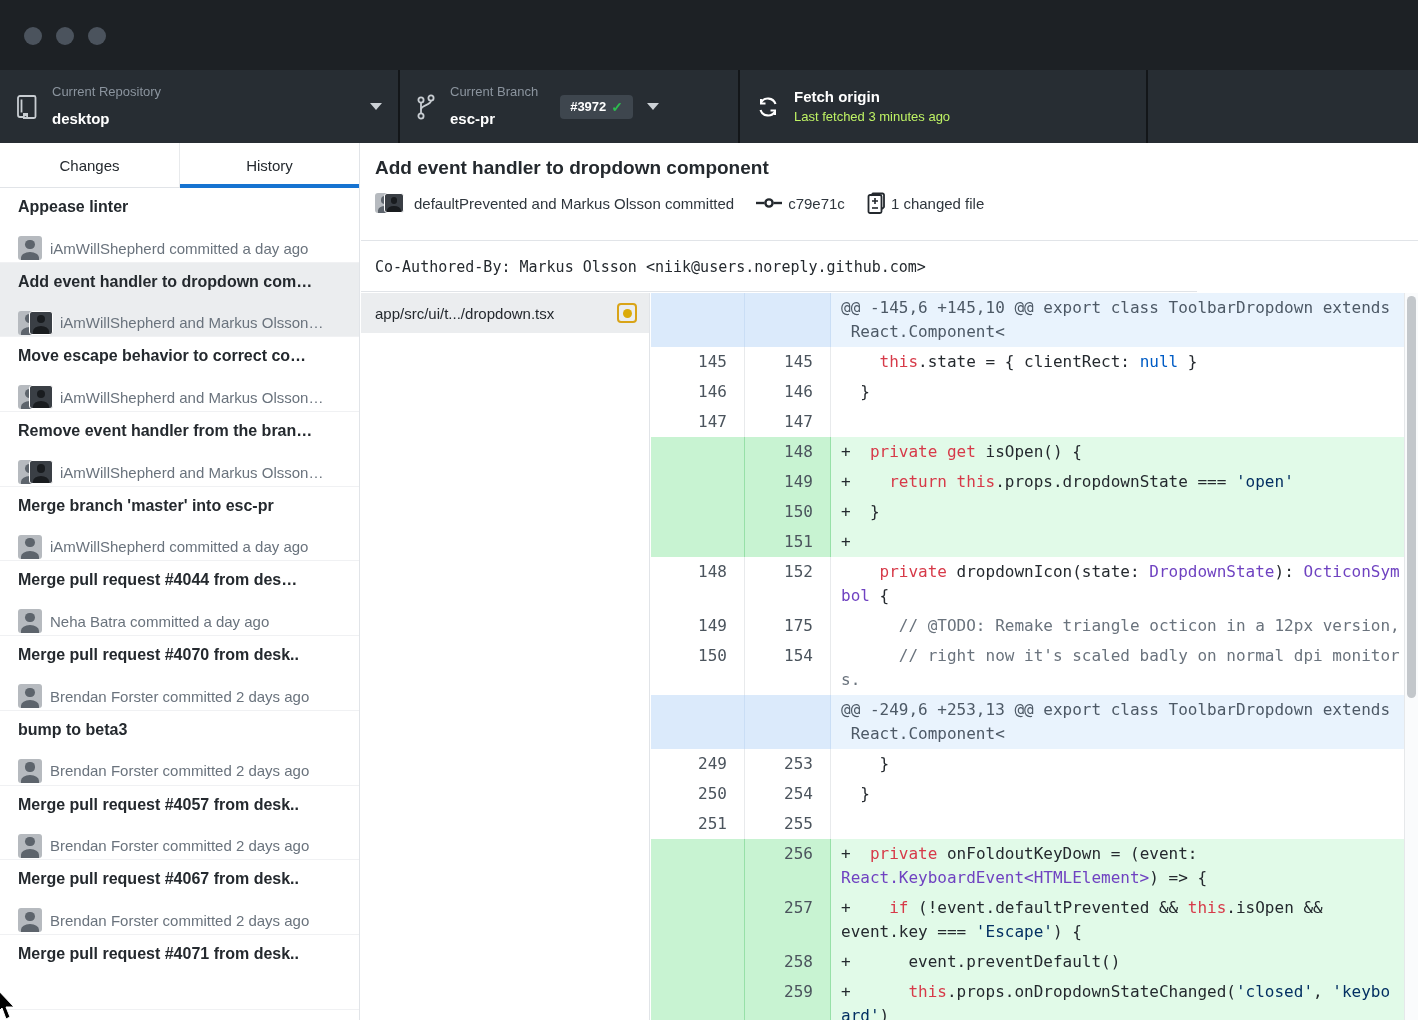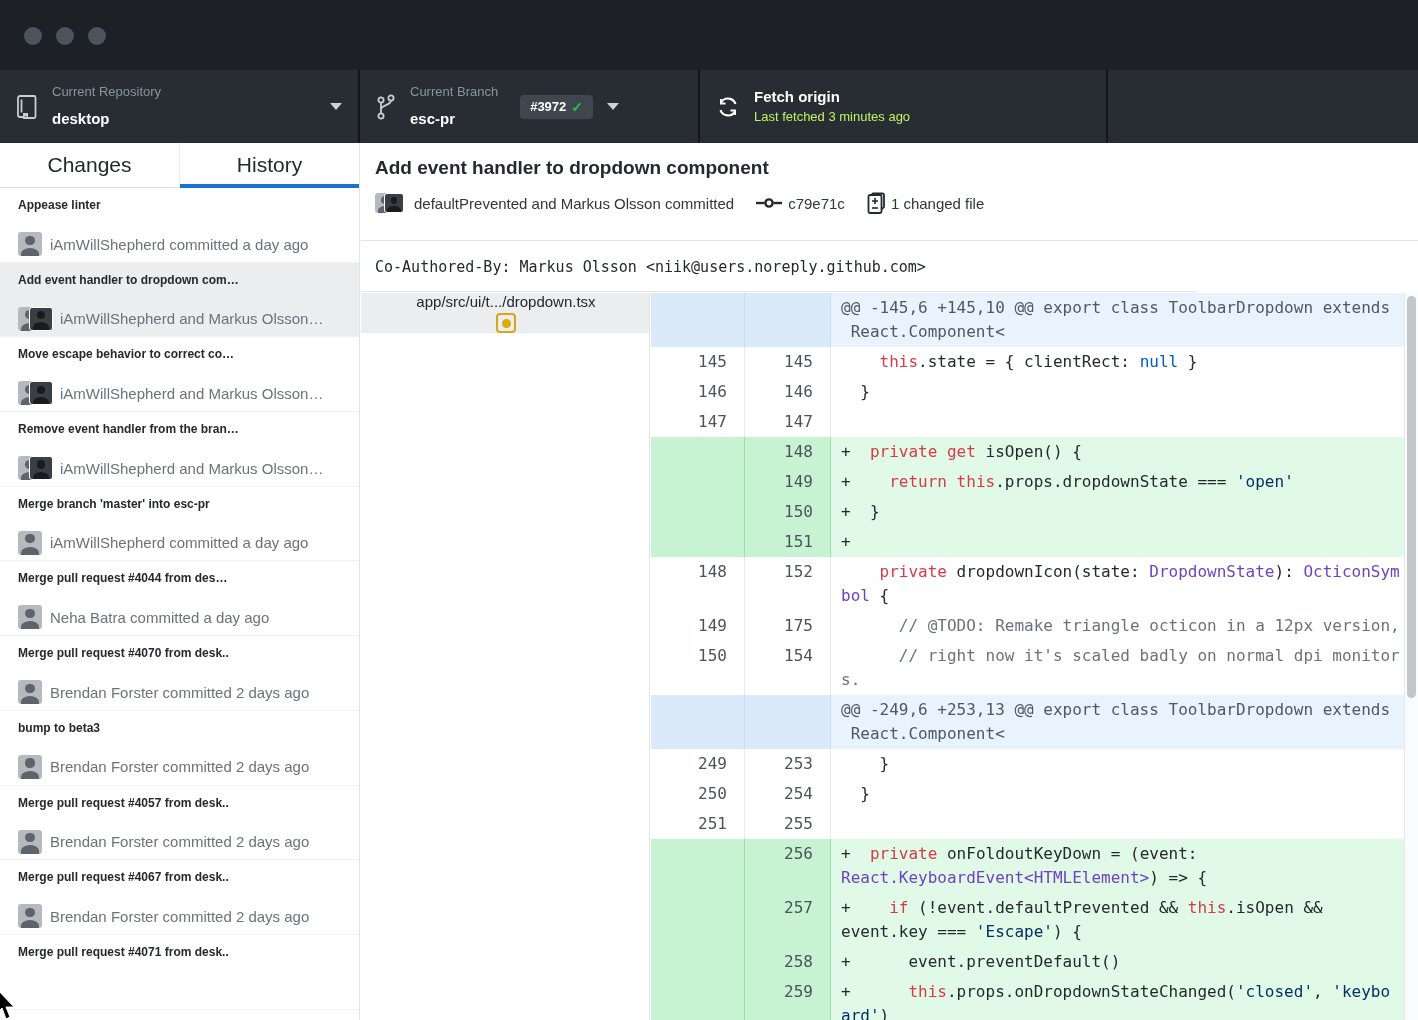--- a/index.html
+++ b/index.html
@@ -7,48 +7,48 @@
               font-family:"Liberation Sans", sans-serif; }
   .app { position:relative; width:1418px; height:1020px; }
 
   
   .titlebar { position:absolute; left:0; top:0; width:1418px; height:70px; background:#1d2125; }
   .dot { position:absolute; top:27px; width:18px; height:18px; border-radius:50%; background:#4b535d; }
 
   
   .toolbar { position:absolute; left:0; top:70px; width:1418px; height:73px; background:#272d33; display:flex; }
   .tb-btn { display:flex; align-items:center; padding:0 16px; border-right:2px solid #131619; cursor:default; }
-  .tb-repo   { width:360px; }
+  .tb-repo   { width:400px; }
   .tb-branch { width:340px; }
   .tb-fetch  { width:408px; }
   .tb-rest   { flex:1; }
   .tb-icon { flex:none; margin-right:14px; display:flex; align-items:center; }
   .tb-col { display:flex; flex-direction:column; line-height:1.25; min-width:0; }
   .tb-label { font-size:13px; color:#8b949e; }
   .tb-value { font-size:15px; font-weight:bold; color:#ffffff; margin-top:10px; }
   .tb-sub   { font-size:13px; color:#bef264; margin-top:3px; }
   .caret { width:0; height:0; border-left:6px solid transparent; border-right:6px solid transparent;
            border-top:7px solid #ccd1d6; margin-left:auto; }
   .badge { background:#3e464e; border-radius:4px; padding:4px 10px; margin-left:22px;
            font-size:13px; font-weight:bold; color:#fff; display:flex; align-items:center; gap:5px; }
   .badge .check { color:#2cbe4e; font-size:14px; font-weight:bold; }
   .tb-branch .caret { margin-left:14px; }
 
   
   .sidebar { position:absolute; left:0; top:143px; width:360px; height:877px; background:#fff;
              border-right:1px solid #e1e4e8; }
   .tabbar { height:45px; display:flex; border-bottom:1px solid #e1e4e8; }
-  .tab { flex:1; display:flex; align-items:center; justify-content:center; font-size:21px;
+  .tab { flex:1; display:flex; align-items:center; justify-content:center; font-size:15px;
          color:#24292e; position:relative; cursor:pointer; }
   .tab + .tab { border-left:1px solid #e8eaec; }
   .tab.sel::after { content:""; position:absolute; left:0; right:0; bottom:-1px; height:4px; background:#1673d1; }
   .commits { height:832px; overflow:hidden; }
   .commit { height:74.7px; padding:10px 14px 0 18px; border-bottom:1px solid #f0f1f3; overflow:hidden; }
   .commit.sel { background:#ebedef; }
-  .c-title { font-size:12px; font-weight:bold; color:#24292e; white-space:nowrap; overflow:hidden; }
+  .c-title { font-size:16px; font-weight:bold; color:#24292e; white-space:nowrap; overflow:hidden; }
   .c-meta { display:flex; align-items:center; gap:8px; margin-top:20px; color:#6a737d; font-size:15px; white-space:nowrap; }
 
   
   .avatar { position:relative; width:24px; height:24px; border-radius:3px; background:#b6babf; overflow:hidden; flex:none; }
   .avatar::before { content:""; position:absolute; top:15%; left:31%; width:38%; height:38%; border-radius:50%; background:#5d646c; }
   .avatar::after  { content:""; position:absolute; bottom:-14%; left:13%; width:74%; height:48%;
                     border-radius:50% 50% 0 0; background:#5d646c; }
   .av-stack { position:relative; width:34px; height:24px; flex:none; }
   .av-stack .avatar { position:absolute; top:0; }
   .av-stack .a1 { left:0; z-index:1; }
@@ -67,21 +67,21 @@
   .mini-icon { display:flex; align-items:center; margin-right:6px; }
   .sha { margin-right:22px; }
   .coauthor { position:absolute; left:361px; top:242px; width:836px; height:50px; background:#fff;
               border-bottom:1px solid #e1e4e8; display:flex; align-items:center; padding-left:14px;
               font-family:"DejaVu Sans Mono", monospace; font-size:15px; color:#24292e; }
 
   
   .filepanel { position:absolute; left:361px; top:293px; width:289px; height:727px; background:#fff;
                border-right:1px solid #e1e4e8; }
   .filerow { height:40px; background:#ebedef; display:flex; align-items:center; padding:0 12px 0 14px;
-             font-size:15px; color:#24292e;flex-direction:column; }
+             font-size:15px; color:#24292e; }
   .filename { flex:1; white-space:nowrap; overflow:hidden; }
   .fstatus { flex:none; width:20px; height:20px; border:2px solid #d9a418; border-radius:4px;
              display:flex; align-items:center; justify-content:center; }
   .fstatus i { width:9px; height:9px; border-radius:50%; background:#dbab09; }
 
   
   .diff { position:absolute; left:651px; top:293px; width:767px; height:727px; background:#fff; overflow:hidden;
           font-family:"DejaVu Sans Mono", monospace; font-size:16px; color:#24292e; }
   .drow { display:flex; align-items:stretch; }
   .gut { flex:none; padding:3px 0; text-align:right; color:#4b545d; }

